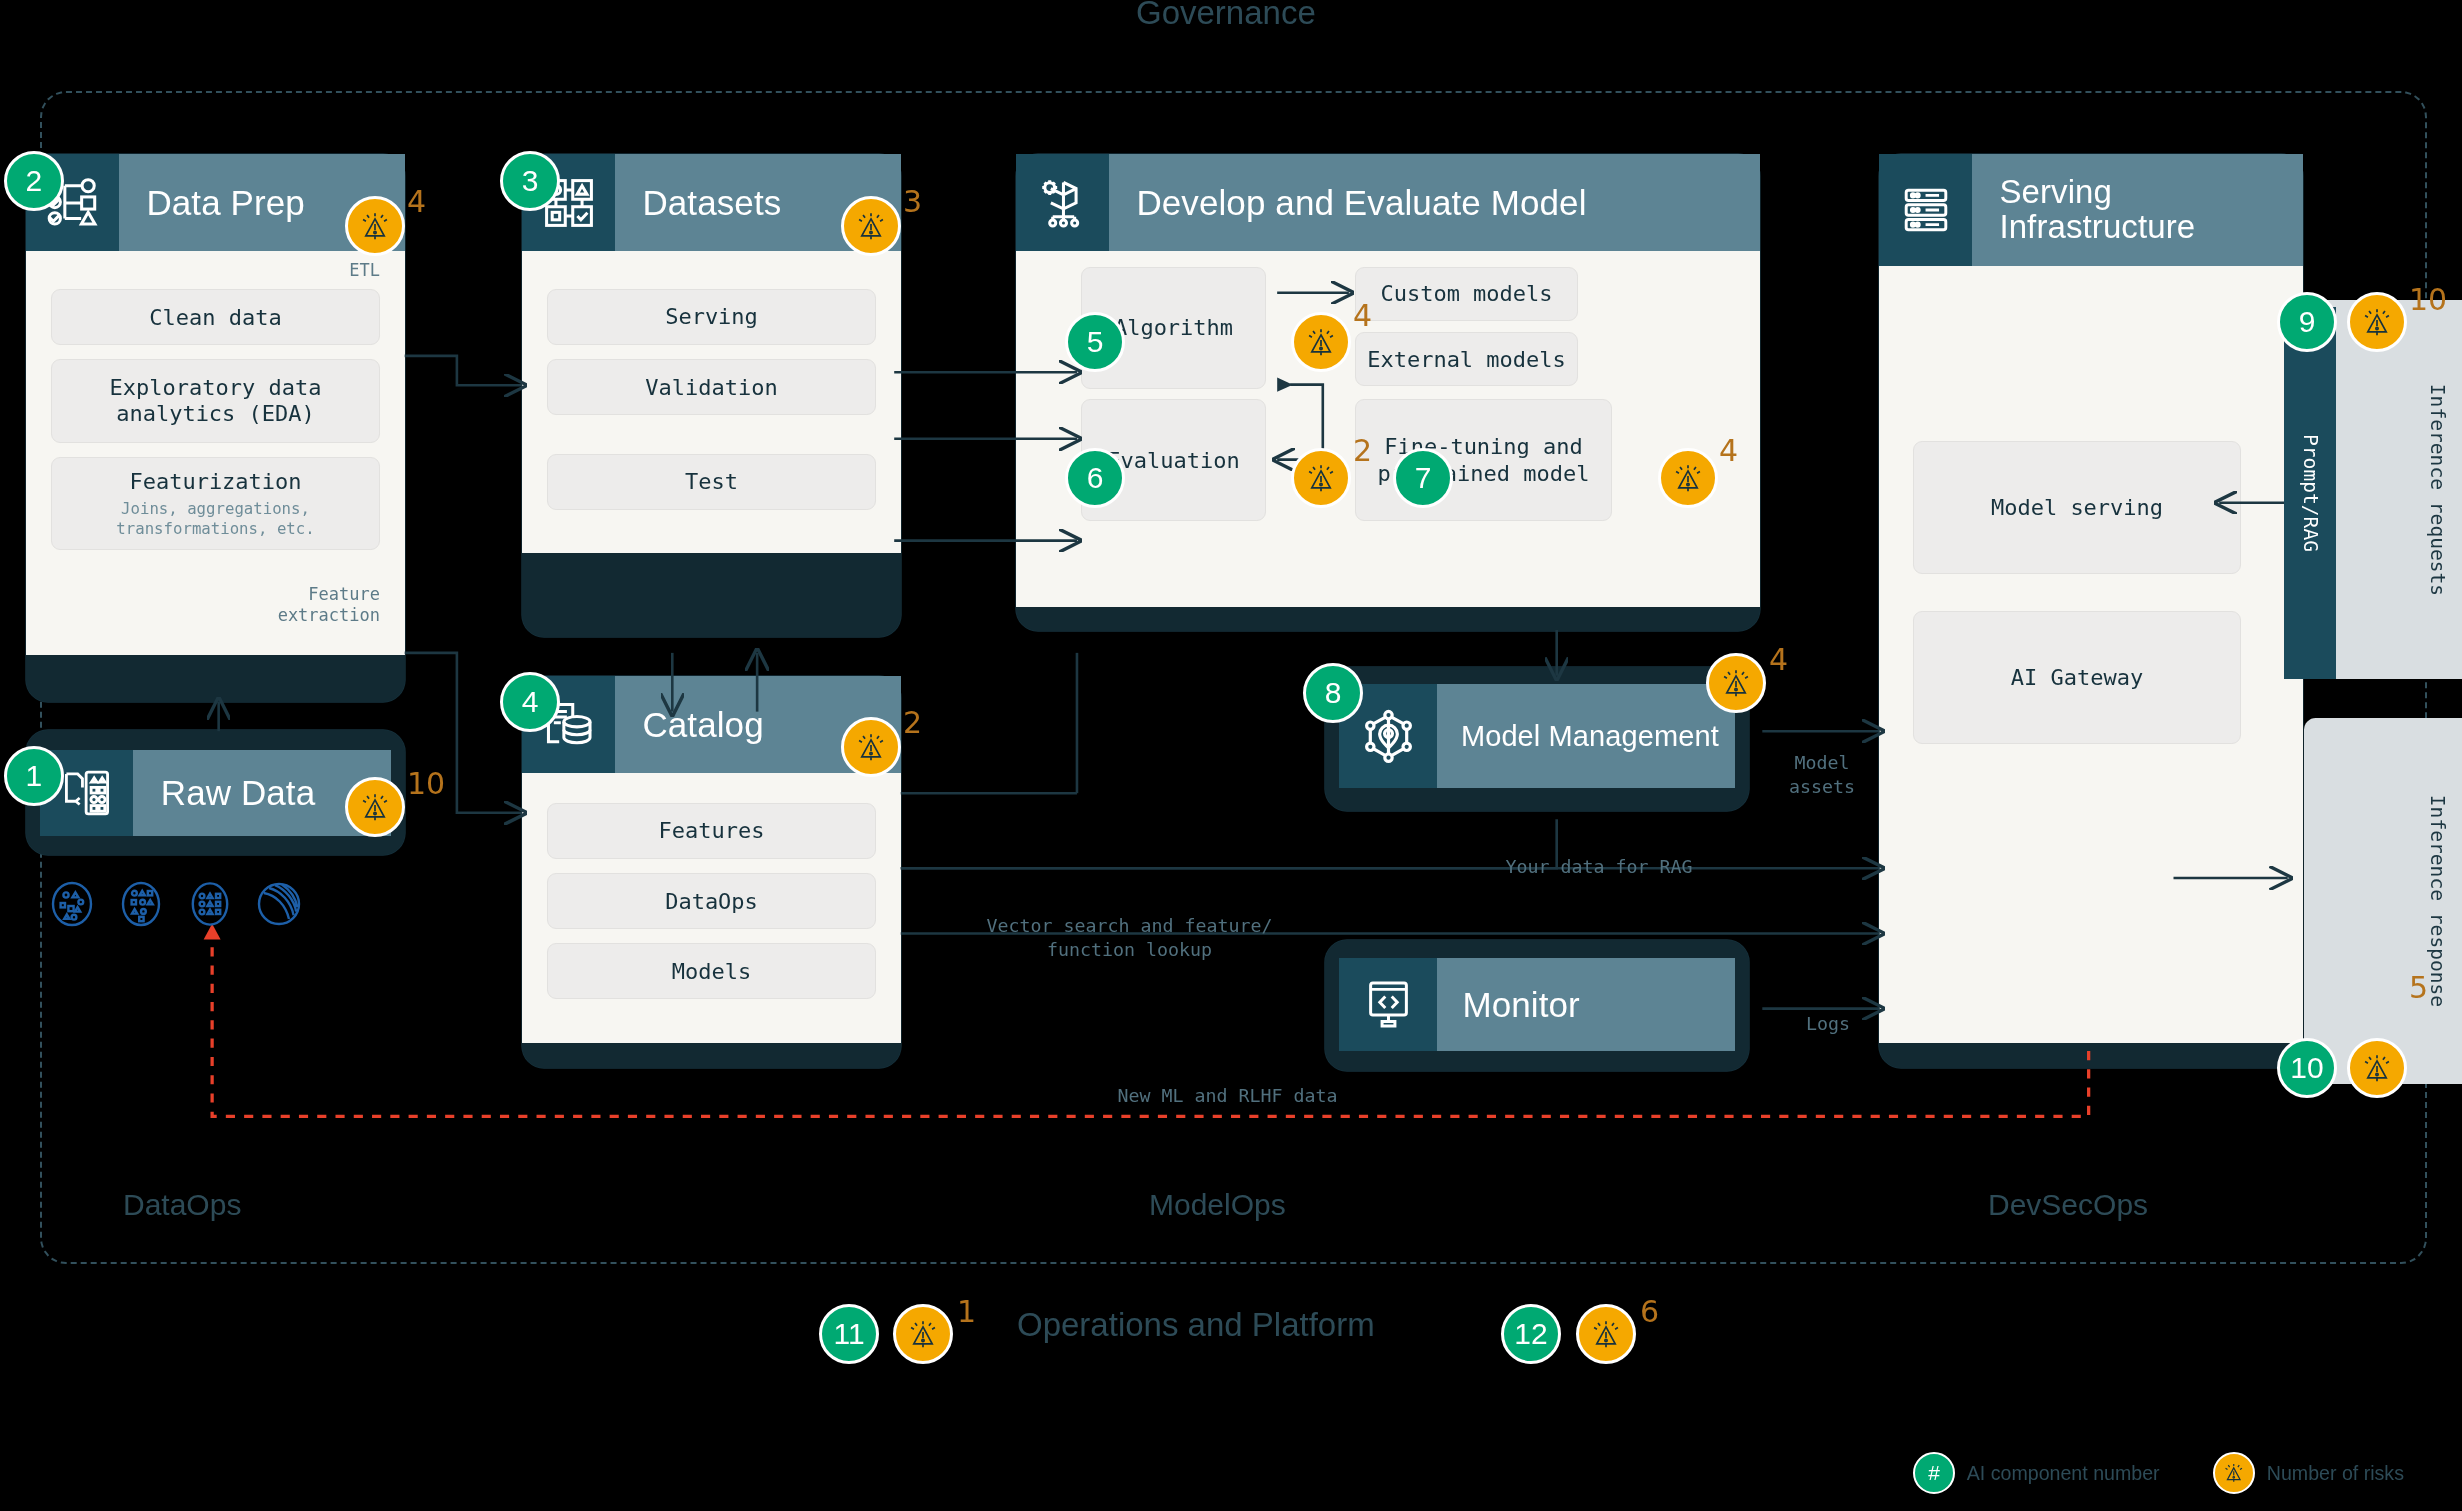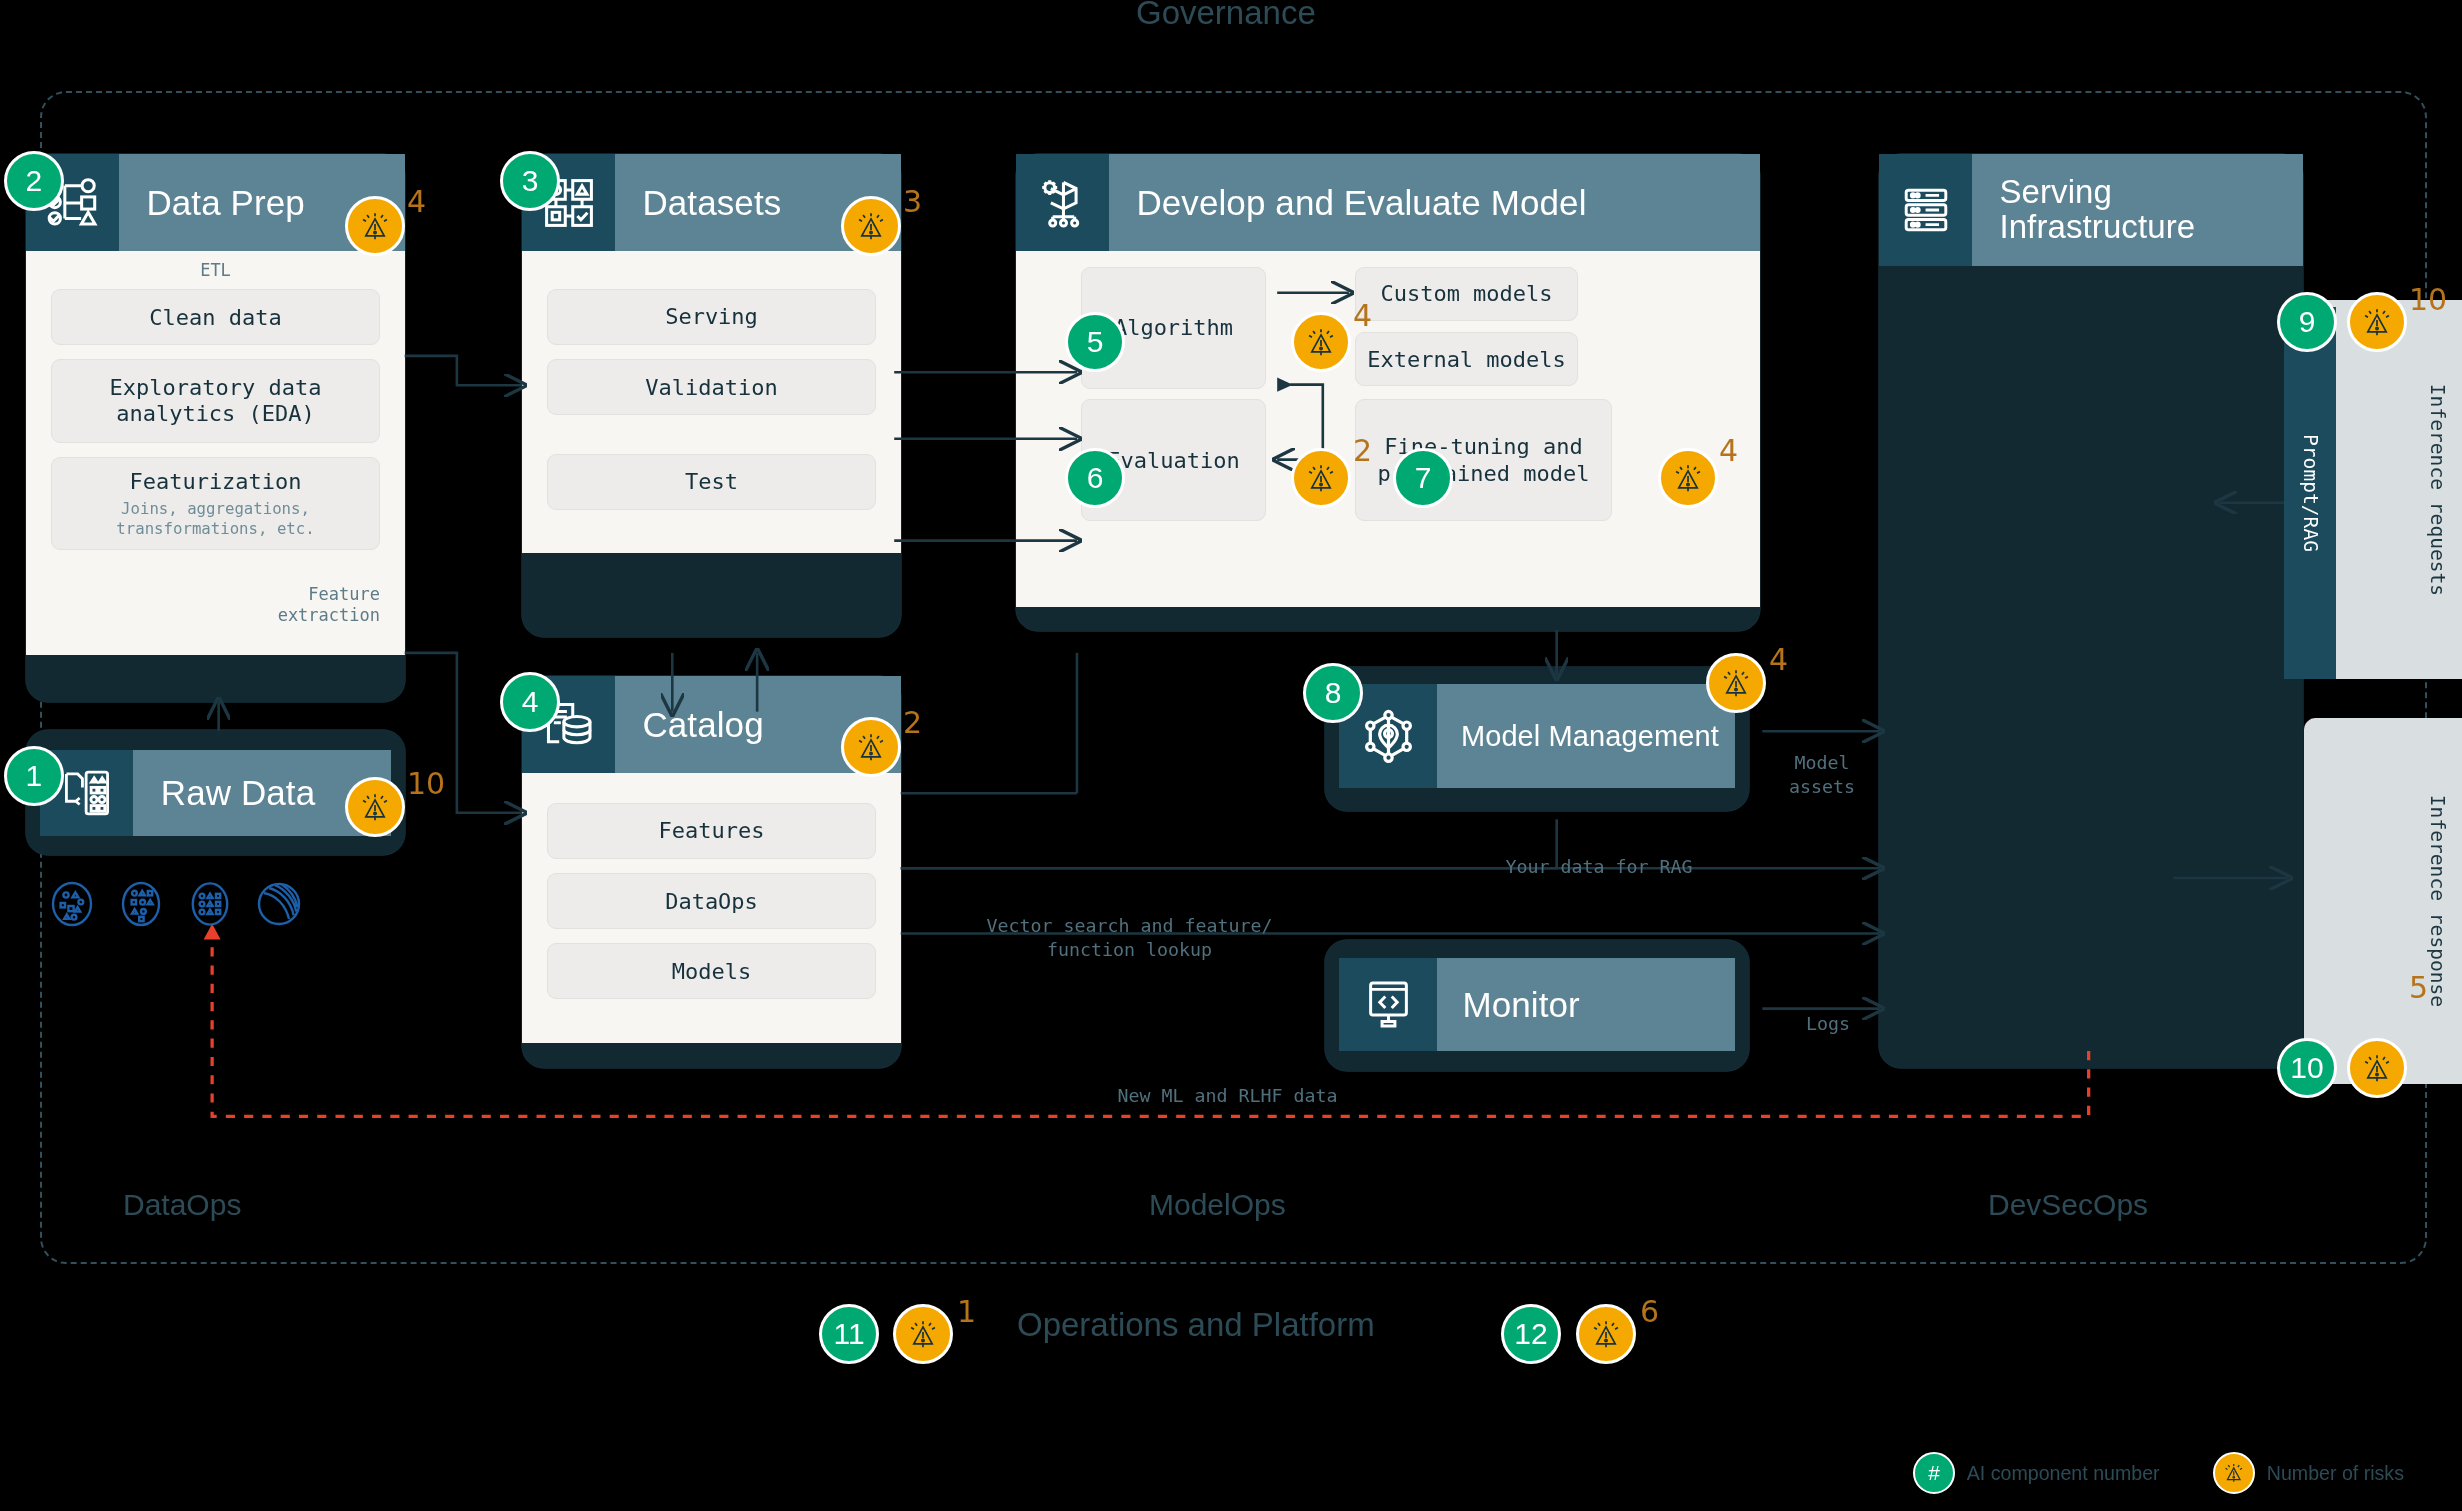--- a/index.html
+++ b/index.html
@@ -126,21 +126,21 @@
             <rect x="15.7" y="9.4" width="5.6" height="5.2"></rect>
           <path d="M15.6 21 l2.9-5 2.9 5 z"></path>
           <path d="M8.5 4.6h7M8.5 12h7M8.5 18.6h7M8.5 4.6v14"></path>
         </svg>
       </div>
       <div class="titlebox">
         <span>Data Prep</span>
       </div>
     </div>
     <div class="body" style="padding-top:9.1px;">
-      <div class="tinylabel" style="margin-bottom:9.1px;text-align:center;">ETL</div>
+      <div class="tinylabel" style="margin-bottom:9.1px;">ETL</div>
       <div class="pill">Clean data</div>
       <div class="pill" style="line-height:1.2;">
         <span>Exploratory data analytics (EDA)</span>
       </div>
       <div class="pill" style="padding:10.4px 9.1px;">
         <span>Featurization</span>
         <span class="sub">Joins, aggregations, transformations, etc.</span>
       </div>
       <div class="tinylabel" style="line-height:1.25;margin-top:34px;">
         <span>Feature</span><br>
@@ -441,20 +441,24 @@
             <circle cx="8.3" cy="12" r=".7"></circle>
           <circle cx="6.2" cy="18.5" r=".7"></circle>
             <circle cx="8.3" cy="18.5" r=".7"></circle>
           <path d="M11.8 5.5h6M11.8 12h6M11.8 18.5h6"></path>
         </svg>
       </div>
       <div class="titlebox">
         <span style="font-size:33px;">Serving Infrastructure</span>
       </div>
     </div>
+    <div class="body" style="height:777px;position:relative;padding:0;">
+      <div class="pill" style="position:absolute;left:34px;top:175px;width:326px;height:131px;display:flex;align-items:center;justify-content:center;margin:0;padding:0;">Model serving</div>
+      <div class="pill" style="position:absolute;left:34px;top:345px;width:326px;height:131px;display:flex;align-items:center;justify-content:center;margin:0;padding:0;">AI Gateway</div>
+    </div>
   </div>
 
   <div class="prompt-strip" style="left:2284px;top:307px;width:52px;height:372px;">
     <div class="vtxt">Prompt/RAG</div>
   </div>
   <div class="numbadge" style="left:2277px;top:292px;">9</div>
   <div class="riskbadge" style="left:2347px;top:292px;">
     <svg viewBox="0 0 24 24" fill="none" stroke="#17323d" stroke-width="1.2">
         <path d="M12 7 L18.5 19 H5.5 Z"></path>
         <path d="M12 10.5v4.4"></path>

